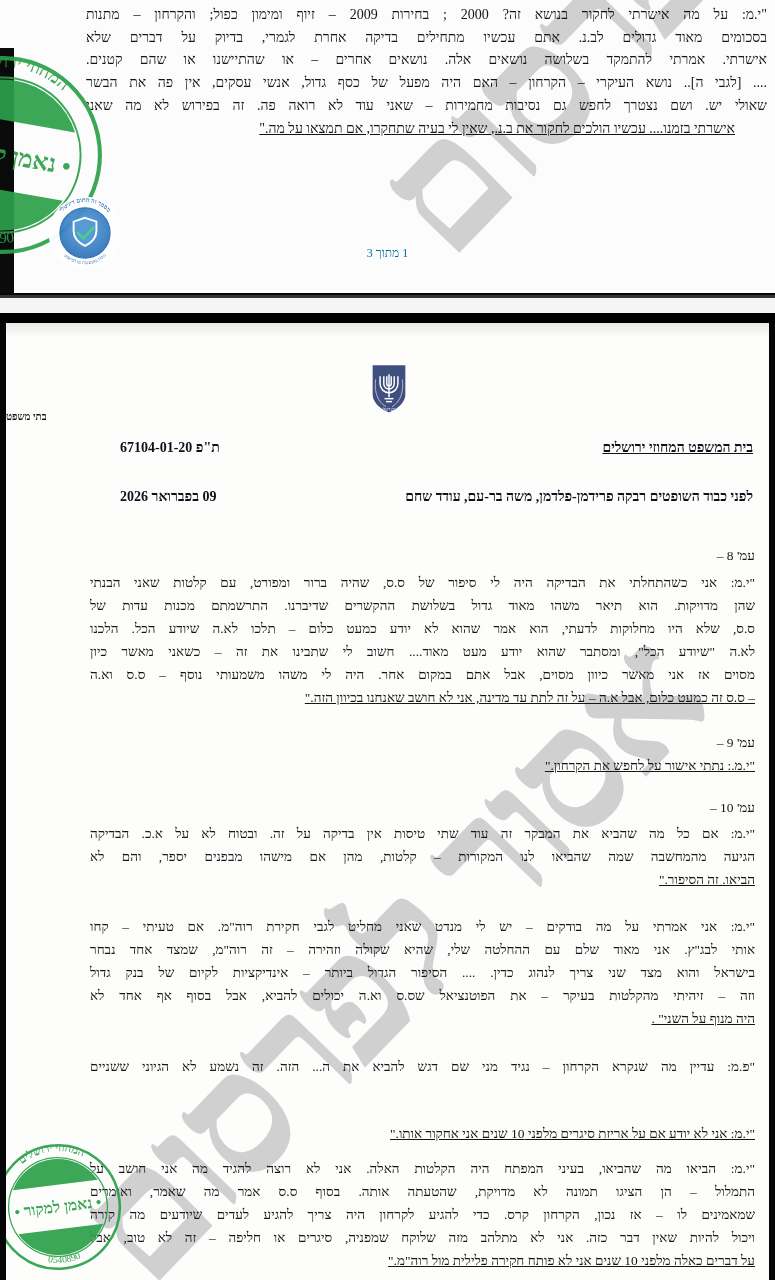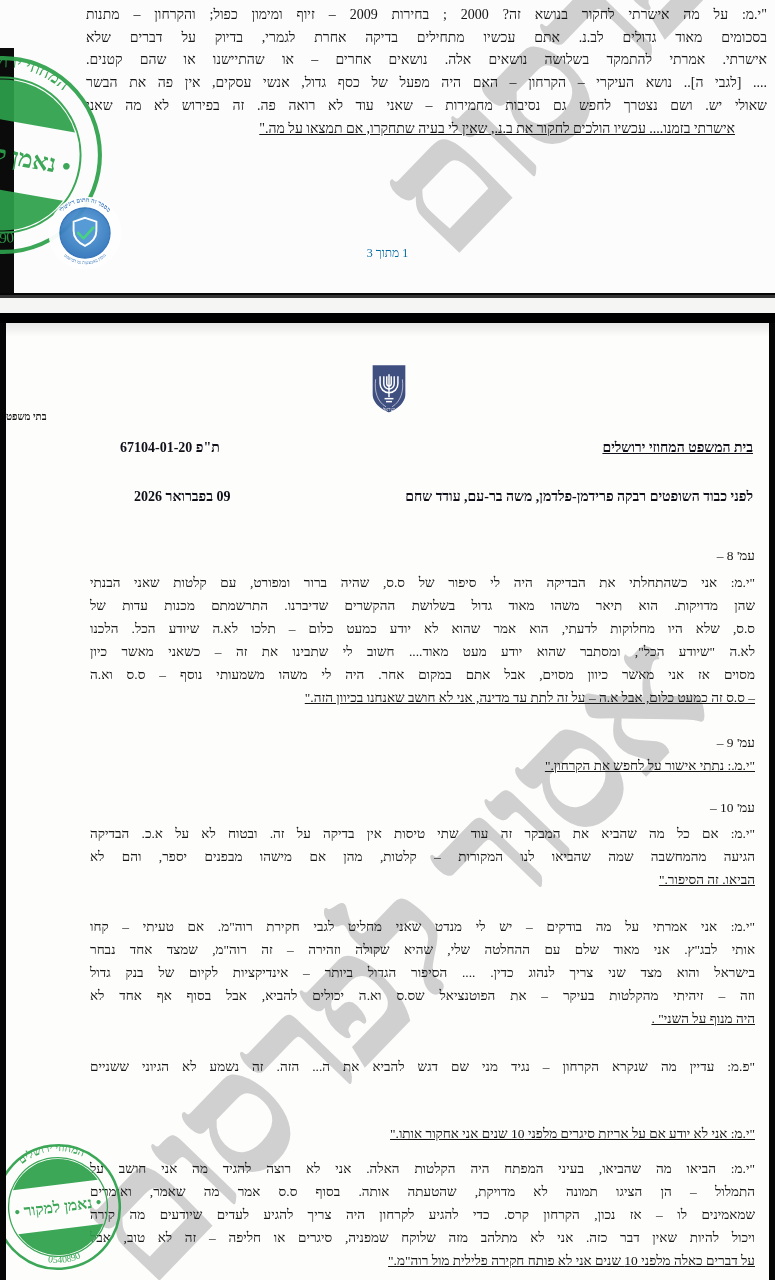--- a/index.html
+++ b/index.html
@@ -25,21 +25,21 @@
   .bl{direction:rtl;text-align:justify;text-align-last:justify;color:#161616;}
   .bl.last{text-align:right;text-align-last:right;text-decoration:underline;}
   .bl.indent{padding-right:32px;}
   .p2par{position:absolute;left:84px;right:14px;z-index:2;}
   .p2par .bl{font-size:13.5px;line-height:23px;}
   .seclabel{position:absolute;right:14px;z-index:2;direction:rtl;font-size:13.5px;color:#161616;}
   .hdr{position:absolute;z-index:2;direction:rtl;font-weight:bold;font-size:14px;color:#10101a;}
   .court{right:16px;top:117px;text-decoration:underline;}
   .case{left:114px;top:117px;}
   .judges{right:16px;top:166px;}
-  .date{left:128px;top:166px;}
+  .date{left:114px;top:166px;}
   .caption{position:absolute;left:0;right:0;top:88px;text-align:left;font-weight:bold;
     font-size:10px;color:#141414;z-index:2;}
   .pagenum{position:absolute;left:0;right:0;top:246px;text-align:center;direction:rtl;
     font-size:12px;color:#0369a1;z-index:2;}
   
   .wm{position:absolute;width:940px;text-align:center;white-space:nowrap;direction:rtl;
     font-weight:bold;font-size:170px;letter-spacing:-6px;color:#c6c6c6;opacity:.8;
     transform:rotate(-46deg);z-index:1;}
   .wm1{left:220px;top:-165px;}
   .wm2{left:-86px;top:540px;}

